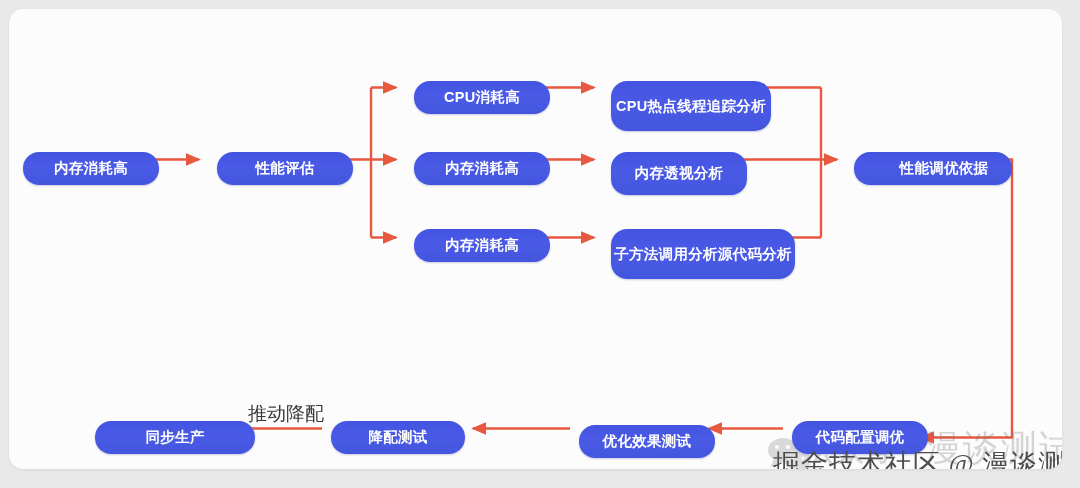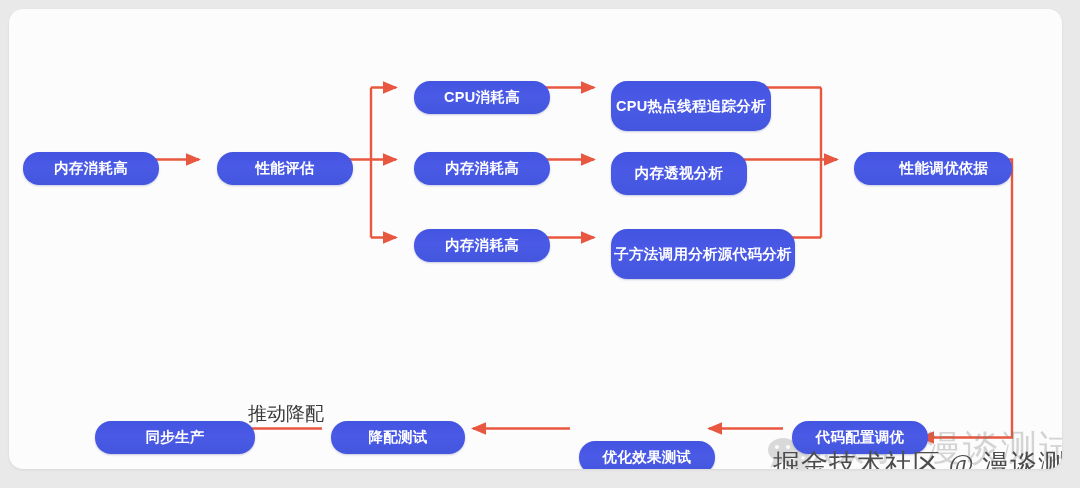--- a/index.html
+++ b/index.html
@@ -159,20 +159,20 @@
     <div class="node" style="left:14px;  top:143px; width:136px; height:33px;">内存消耗高</div>
     <div class="node" style="left:208px; top:143px; width:136px; height:33px;">性能评估</div>
     <div class="node" style="left:405px; top:72px;  width:136px; height:33px;">CPU消耗高</div>
     <div class="node" style="left:405px; top:143px; width:136px; height:33px;">内存消耗高</div>
     <div class="node" style="left:405px; top:220px; width:136px; height:33px;">内存消耗高</div>
     <div class="node" style="left:602px; top:72px;  width:160px; height:50px;">CPU热点线程追踪分析</div>
     <div class="node" style="left:602px; top:143px; width:136px; height:43px;">内存透视分析</div>
     <div class="node" style="left:602px; top:220px; width:184px; height:50px;">子方法调用分析源代码分析</div>
     <div class="node" style="left:845px; top:143px; width:136px; height:33px;padding-left:22px;">性能调优依据</div>
     <div class="node" style="left:783px; top:412px; width:136px; height:33px;">代码配置调优</div>
-    <div class="node" style="left:570px; top:432px; width:136px; height:33px;">优化效果测试</div>
+    <div class="node" style="left:570px; top:416px; width:136px; height:33px;">优化效果测试</div>
     <div class="node" style="left:322px; top:412px; width:134px; height:33px;">降配测试</div>
     <div class="node" style="left:86px;  top:412px; width:160px; height:33px;border-radius:16px;">同步生产</div>
 
     <div class="edge-label" style="left:239px; top:392px;">推动降配</div>
 
   </div>
 </div>
 
 </body></html>

